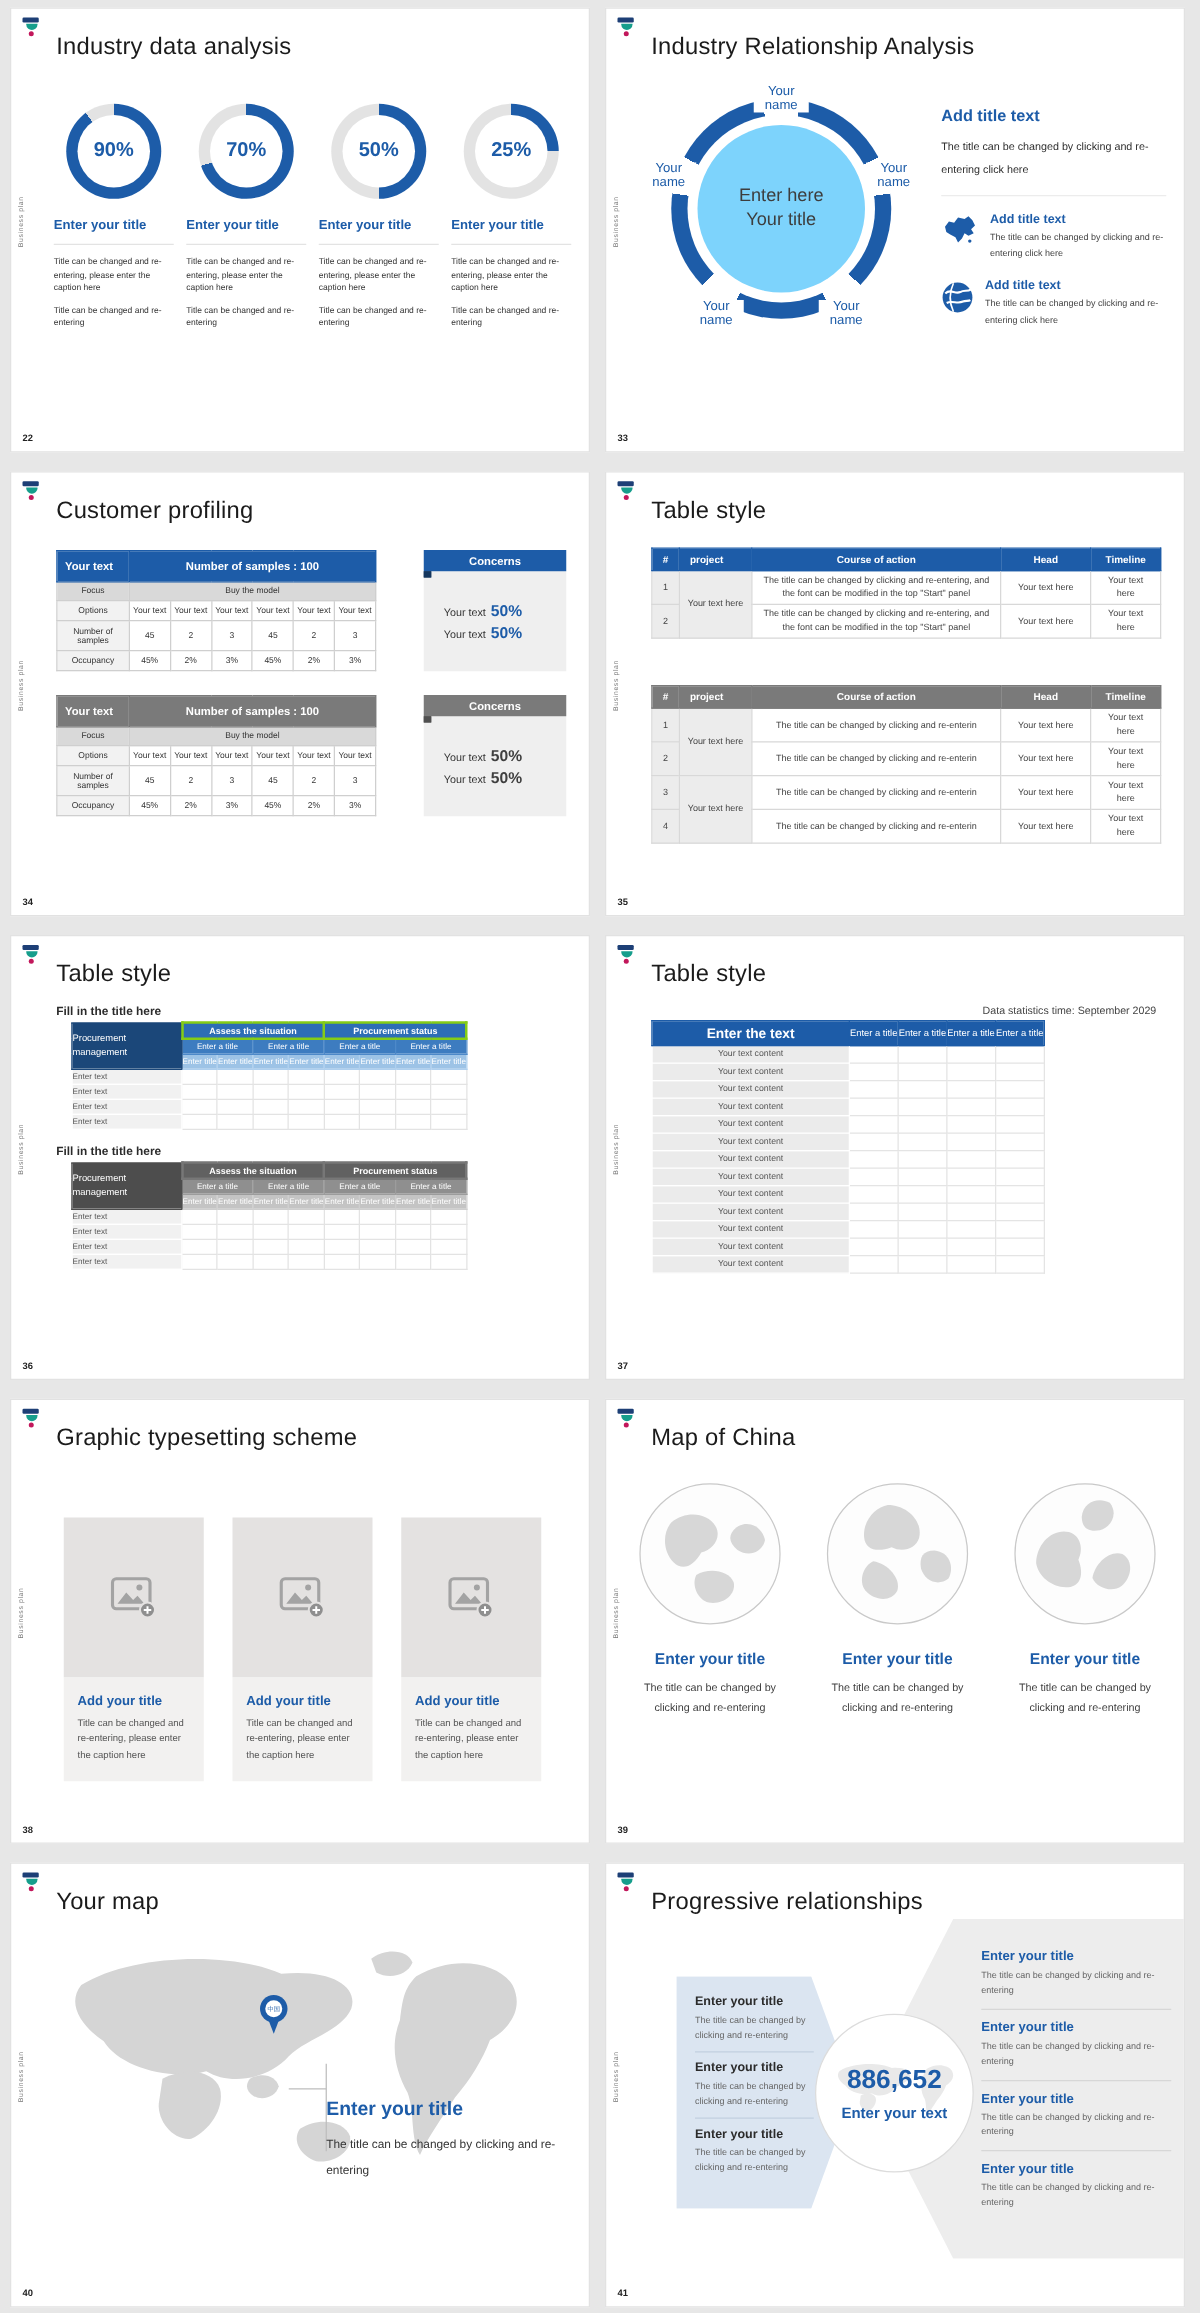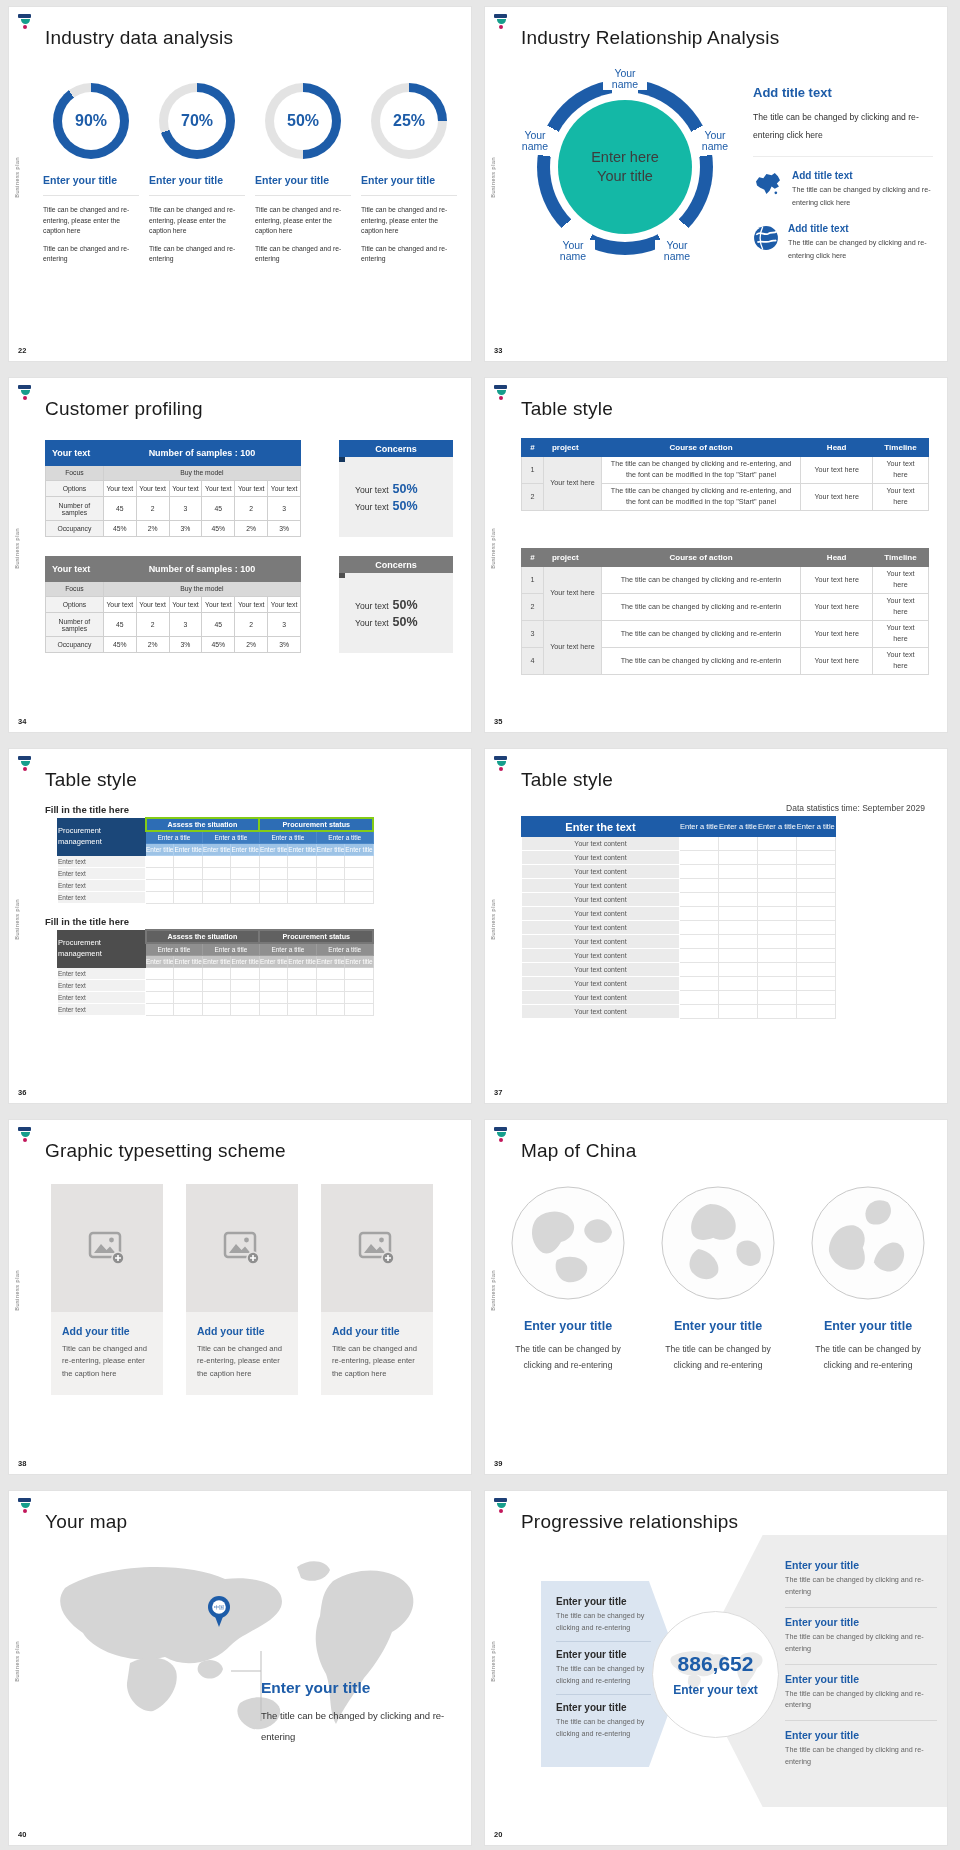--- a/index.html
+++ b/index.html
@@ -23,21 +23,21 @@
   .donut::before { content:""; position:absolute; inset:9px; background:#fff; border-radius:50%; }
   .donut b { position:relative; font-size:16px; color:#1d5ca8; }
   .s32-it { margin-top:15px; font-size:10.5px; font-weight:bold; color:#1d5ca8; border-bottom:1px solid #e3e3e3; padding-bottom:9px; }
   .s32-c1 { margin-top:9px; font-size:6.8px; color:#333; line-height:1.55; }
   .s32-c2 { margin-top:7px; font-size:6.8px; color:#333; line-height:1.55; }
   
   .ring-wrap { position:absolute; left:42px; top:62px; width:196px; height:196px; }
   .ring { position:absolute; left:10px; top:10px; width:176px; height:176px; border-radius:50%;
           background:conic-gradient(from 10deg,#1d5ca8 0 52deg,transparent 52deg 72deg,#1d5ca8 72deg 124deg,transparent 124deg 144deg,#1d5ca8 144deg 196deg,transparent 196deg 216deg,#1d5ca8 216deg 268deg,transparent 268deg 288deg,#1d5ca8 288deg 340deg,transparent 340deg); }
   .ring::after { content:""; position:absolute; inset:13px; background:#fff; border-radius:50%; }
-  .ring-center { position:absolute; left:31px; top:31px; width:134px; height:134px; border-radius:50%; background:#14b8a6;
+  .ring-center { position:absolute; left:31px; top:31px; width:134px; height:134px; border-radius:50%; background:#7dd3fc;
                  display:flex; flex-direction:column; align-items:center; justify-content:center; font-size:14.5px; color:#3d3d3d; line-height:1.3; z-index:2; }
   .rlabel { position:absolute; width:44px; text-align:center; font-size:10.5px; font-weight:normal; color:#1d5ca8; line-height:1.05; transform:translate(-50%,-50%); z-index:3; background:transparent; }
   .rl-0 { left:98px; top:10px; background:#fff; }
   .rl-1 { left:8px;  top:72px; background:#fff; }
   .rl-2 { left:188px;top:72px; background:#fff; }
   .rl-3 { left:46px; top:182px; background:#fff; }
   .rl-4 { left:150px;top:182px; background:#fff; }
   .s33-panel { position:absolute; left:268px; top:78px; width:180px; }
   .s33-h { font-size:13px; font-weight:bold; color:#1d5ca8; }
   .s33-b { font-size:8.6px; color:#2f2f2f; line-height:2.1; margin-top:8px; padding-bottom:12px; border-bottom:1px solid #ececec; }
@@ -88,21 +88,21 @@
   .t36b .ch { background:#c4c4c4; border-color:#cecece; }
   
   .s37-note { position:absolute; right:22px; top:54px; font-size:8.5px; color:#444; }
   .s37-table { position:absolute; left:36px; right:18px; top:67px; border-collapse:collapse; table-layout:fixed; text-align:center; }
   .s37-table th { background:#1d5ca8; color:#fff; border:1px solid #1d5ca8; height:20px; }
   .s37-table th.main { font-size:11px; }
   .s37-table th.sub { font-size:7.5px; font-weight:normal; }
   .s37-table td { border:1px solid #e4e4e4; height:14px; }
   .s37-table td.lab37 { background:#ebebeb; color:#555; font-size:7px; border:1px solid #fff; }
   
-  .cards { position:absolute; left:42px; top:64px; display:flex; gap:23px; }
+  .cards { position:absolute; left:42px; top:94px; display:flex; gap:23px; }
   .card { width:112px; }
   .card-img { height:128px; background:#e4e2e1; display:flex; align-items:center; justify-content:center; }
   .card-cap { background:#f2f1f0; padding:13px 11px 15px; }
   .card-h { font-size:10.5px; font-weight:bold; color:#1d5ca8; }
   .card-t { font-size:7.6px; color:#555; line-height:1.62; margin-top:6px; }
   
   .globes { position:absolute; left:18px; top:64px; display:flex; gap:20px; }
   .gcol { width:130px; text-align:center; }
   .g-h { margin-top:13px; font-size:12.5px; font-weight:bold; color:#1d5ca8; }
   .g-t { margin:8px auto 0; width:120px; font-size:8.6px; color:#3f3f3f; line-height:1.9; }
@@ -902,16 +902,16 @@
       <svg class="c41-map" width="110" height="60" viewBox="0 0 400 230" preserveAspectRatio="xMidYMid meet">
         <g fill="#cfcfcf">
           <path d="M30 45 C70 20 150 18 190 36 C230 32 252 46 246 64 C238 82 210 88 196 102 C180 120 150 126 130 114 C100 122 60 110 48 90 C30 78 18 60 30 45 Z"></path>
           <path d="M95 120 C115 110 136 114 141 128 C145 144 132 162 118 168 C104 170 91 154 92 140 Z"></path>
           <path d="M298 38 C328 20 364 27 375 45 C385 65 371 81 357 89 C351 105 341 121 329 135 C319 151 307 167 301 181 C293 167 297 147 291 131 C281 113 277 93 285 73 C287 57 288 48 298 38 Z"></path>
         </g>
       </svg>
       <div class="c41-n">886,652</div>
       <div class="c41-l">Enter your text</div>
     </div>
-    <div class="pagenum">20</div>
+    <div class="pagenum">41</div>
   </section>
 
 </div>
 
 </body></html>

